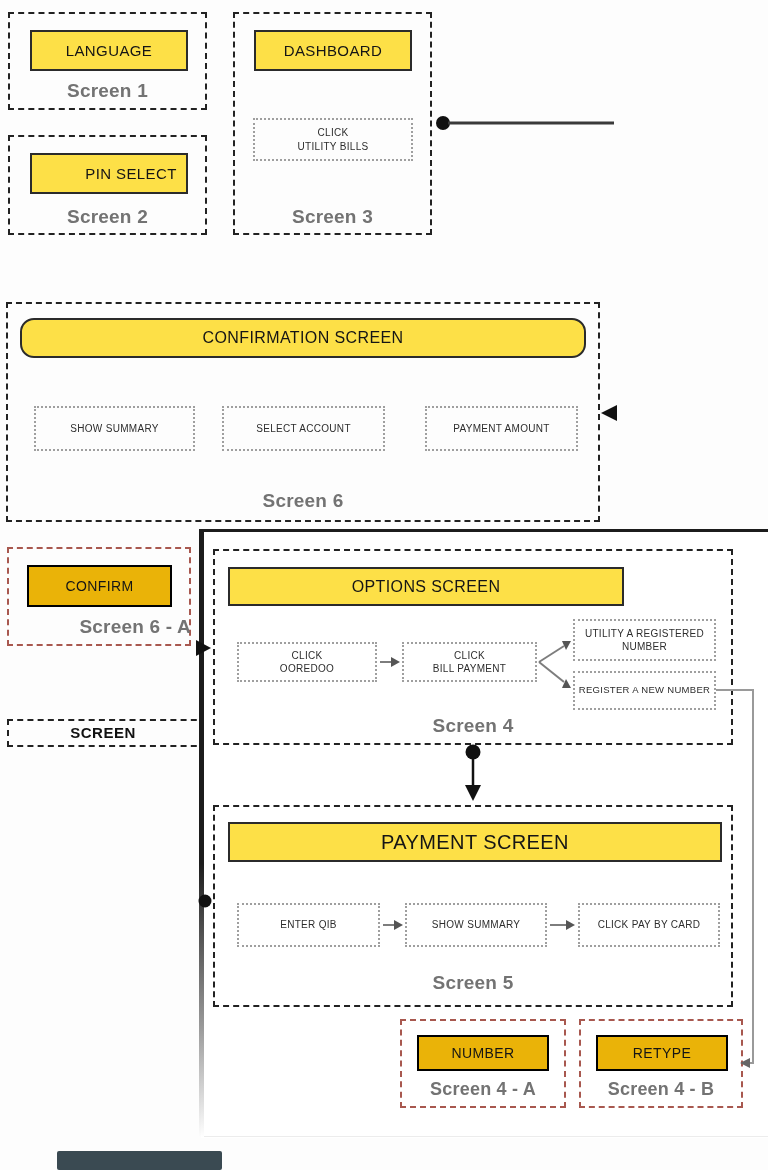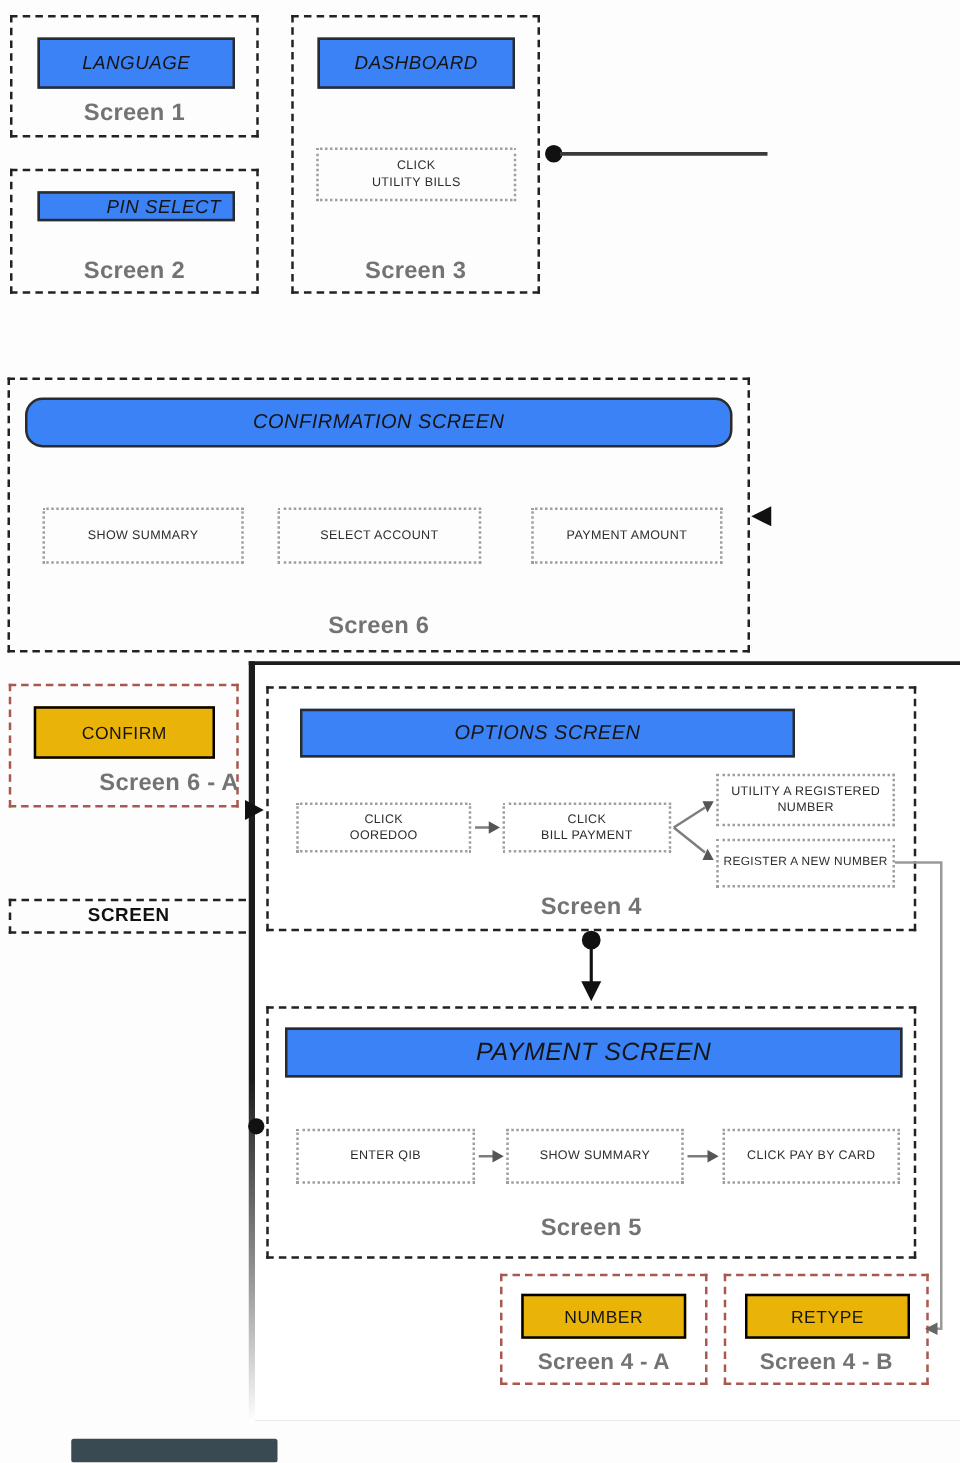--- a/index.html
+++ b/index.html
@@ -4,23 +4,23 @@
 <style>
   html,body{margin:0;padding:0;}
   body{
     width:768px;height:1170px;position:relative;background:#fdfdfd;
     font-family:"Liberation Sans", sans-serif;color:#1a1a1a;overflow:hidden;
   }
   .abs{position:absolute;box-sizing:border-box;}
   .dash-black{border:2px dashed #222;background:transparent;}
   .dash-red{border:2px dashed #a8584f;background:transparent;}
   .solid-box{
-    border:2px solid #2b2b2b;background:#3b82f6;
+    border:2px solid #2b2b2b;background:#fde047;
     display:flex;align-items:center;justify-content:center;
-    font-size:15px;letter-spacing:.4px;color:#151515;font-style:italic;
+    font-size:15px;letter-spacing:.4px;color:#151515;
   }
   .solid-red{
     border:2px solid #000000;background:#eab308;
     display:flex;align-items:center;justify-content:center;
     font-size:14px;letter-spacing:.4px;color:#151515;
   }
   .dotted-box{
     border:2px dotted #9f9f9f;background:transparent;
     display:flex;align-items:center;justify-content:center;text-align:center;
     font-size:10px;color:#2d2d2d;letter-spacing:.3px;line-height:1.35;
@@ -43,42 +43,42 @@
 <div class="abs" style="left:199px;top:529px;width:569px;height:3px;background:#1c1c1c;z-index:2;"></div>
 <div class="abs" style="left:199px;top:529px;width:5px;height:608px;z-index:2;
             background:linear-gradient(#1c1c1c 0%,#1c1c1c 55%,#9a9a9a 82%,rgba(255,255,255,0) 100%);"></div>
 <div class="abs" style="left:204px;top:1136px;width:564px;height:1px;background:#ececec;z-index:2;"></div>
 
 <div class="abs dash-black" style="left:8px;top:12px;width:199px;height:98px;z-index:3;"></div>
 <div class="abs solid-box" style="left:30px;top:30px;width:158px;height:41px;z-index:3;">LANGUAGE</div>
 <div class="abs screen-label" style="left:8px;top:80px;width:199px;z-index:3;">Screen 1</div>
 
 <div class="abs dash-black" style="left:8px;top:135px;width:199px;height:100px;z-index:3;"></div>
-<div class="abs solid-box" style="left:30px;top:153px;width:158px;height:24px;z-index:3;padding-left:44px;">PIN SELECT</div>
+<div class="abs solid-box" style="left:30px;top:153px;width:158px;height:41px;z-index:3;padding-left:44px;">PIN SELECT</div>
 <div class="abs screen-label" style="left:8px;top:206px;width:199px;z-index:3;">Screen 2</div>
 
 <div class="abs dash-black" style="left:233px;top:12px;width:199px;height:223px;z-index:3;"></div>
 <div class="abs solid-box" style="left:254px;top:30px;width:158px;height:41px;z-index:3;">DASHBOARD</div>
 <div class="abs dotted-box" style="left:253px;top:118px;width:160px;height:43px;z-index:3;">CLICK
 UTILITY BILLS</div>
 <div class="abs screen-label" style="left:233px;top:206px;width:199px;z-index:3;">Screen 3</div>
 
 <div class="abs dash-black" style="left:6px;top:302px;width:594px;height:220px;z-index:3;"></div>
 <div class="abs solid-box" style="left:20px;top:318px;width:566px;height:40px;z-index:3;font-size:16px;border-radius:14px;">CONFIRMATION SCREEN</div>
 <div class="abs dotted-box" style="left:34px;top:406px;width:161px;height:45px;z-index:3;">SHOW SUMMARY</div>
 <div class="abs dotted-box" style="left:222px;top:406px;width:163px;height:45px;z-index:3;">SELECT ACCOUNT</div>
 <div class="abs dotted-box" style="left:425px;top:406px;width:153px;height:45px;z-index:3;">PAYMENT AMOUNT</div>
 <div class="abs screen-label" style="left:6px;top:490px;width:594px;z-index:3;">Screen 6</div>
 
 <div class="abs dash-red" style="left:7px;top:547px;width:184px;height:99px;z-index:3;"></div>
 <div class="abs solid-red" style="left:27px;top:565px;width:145px;height:42px;z-index:3;">CONFIRM</div>
 <div class="abs screen-label" style="left:7px;top:616px;width:184px;z-index:3;text-align:right;">Screen 6 - A</div>
 
 <div class="abs dash-black" style="left:213px;top:549px;width:520px;height:196px;z-index:3;"></div>
-<div class="abs solid-box" style="left:240px;top:567px;width:396px;height:39px;z-index:3;font-size:16px;">OPTIONS SCREEN</div>
+<div class="abs solid-box" style="left:228px;top:567px;width:396px;height:39px;z-index:3;font-size:16px;">OPTIONS SCREEN</div>
 <div class="abs dotted-box" style="left:237px;top:642px;width:140px;height:40px;z-index:3;">CLICK
 OOREDOO</div>
 <div class="abs dotted-box" style="left:402px;top:642px;width:135px;height:40px;z-index:3;">CLICK
 BILL PAYMENT</div>
 <div class="abs dotted-box" style="left:573px;top:619px;width:143px;height:42px;z-index:3;">UTILITY A REGISTERED
 NUMBER</div>
 <div class="abs dotted-box" style="left:573px;top:671px;width:143px;height:39px;z-index:3;font-size:9.5px;">REGISTER A NEW NUMBER</div>
 <div class="abs screen-label" style="left:213px;top:715px;width:520px;z-index:3;">Screen 4</div>
 
 <div class="abs dash-black" style="left:213px;top:805px;width:520px;height:202px;z-index:3;"></div>

